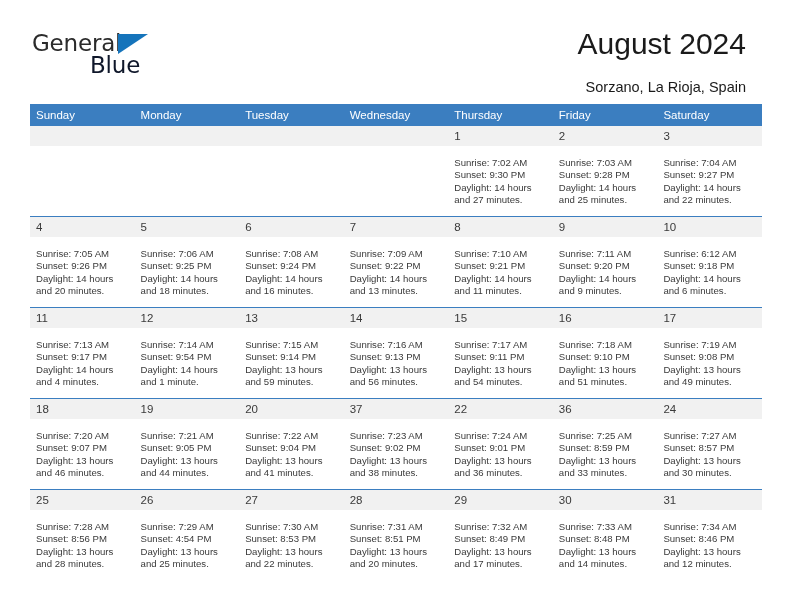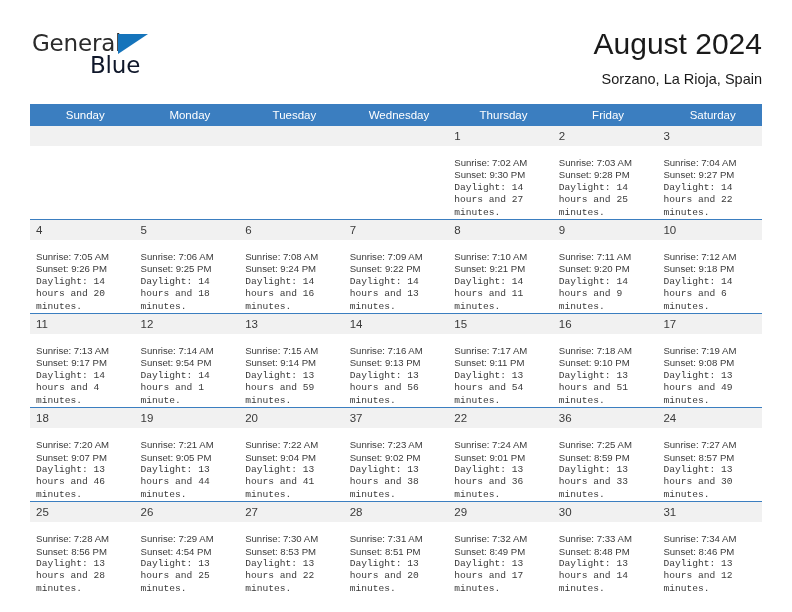--- a/index.html
+++ b/index.html
@@ -60,54 +60,54 @@
     left: 88px;
     top: 4px;
     width: 0;
     height: 0;
     border-left: 30px solid #1574bb;
     border-bottom: 20px solid transparent;
   }
 
   .titles {
     position: absolute;
-    right: 0;
+    right: 16px;
     top: 0;
     text-align: right;
   }
   .cal-title {
     font-size: 30px;
     color: #1a1a1a;
     font-weight: normal;
     line-height: 36px;
     white-space: nowrap;
   }
   .cal-subtitle {
     font-size: 14.5px;
     color: #1a1a1a;
     line-height: 22px;
-    margin-top: 6px;
+    margin-top: 14px;
     white-space: nowrap;
   }
 
   
   .calendar {
     position: absolute;
     left: 30px;
     top: 104px;
     width: 732px;
     border-collapse: collapse;
     table-layout: fixed;
   }
   .calendar th {
     background: #3b7ec0;
     color: #ffffff;
     font-size: 11.5px;
     font-weight: normal;
-    text-align: center;
+    text-align: left;
     padding: 5px 0 5px 6px;
     height: 12px;
     border: none;
   }
   .calendar td {
     vertical-align: top;
     padding: 0;
     height: 90px;
     border-top: 1px solid #3b7ec0;
     background: #ffffff;
@@ -131,21 +131,20 @@
     padding: 11px 6px 0 6px;
     font-size: 9.6px;
     line-height: 12.4px;
     color: #3a3a3a;
   }
   .details div {
     white-space: nowrap;
   }
   .details .daylight {
     white-space: normal;
-    font-family: Liberation Mono, monospace;
   }
 </style>
 </head>
 <body>
 
 <div class="page">
 
   <div class="header">
 
     <div class="brand">
@@ -257,21 +256,21 @@
             <span class="daynum">9</span>
             <div class="details">
               <div>Sunrise: 7:11 AM</div>
               <div>Sunset: 9:20 PM</div>
               <div class="daylight">Daylight: 14 hours and 9 minutes.</div>
             </div>
           </td>
           <td>
             <span class="daynum">10</span>
             <div class="details">
-              <div>Sunrise: 7:12 AM</div>
+              <div>Sunrise: 6:12 AM</div>
               <div>Sunset: 9:18 PM</div>
               <div class="daylight">Daylight: 14 hours and 6 minutes.</div>
             </div>
           </td>
         </tr>
         <tr class="week">
           <td>
             <span class="daynum">11</span>
             <div class="details">
               <div>Sunrise: 7:13 AM</div>

